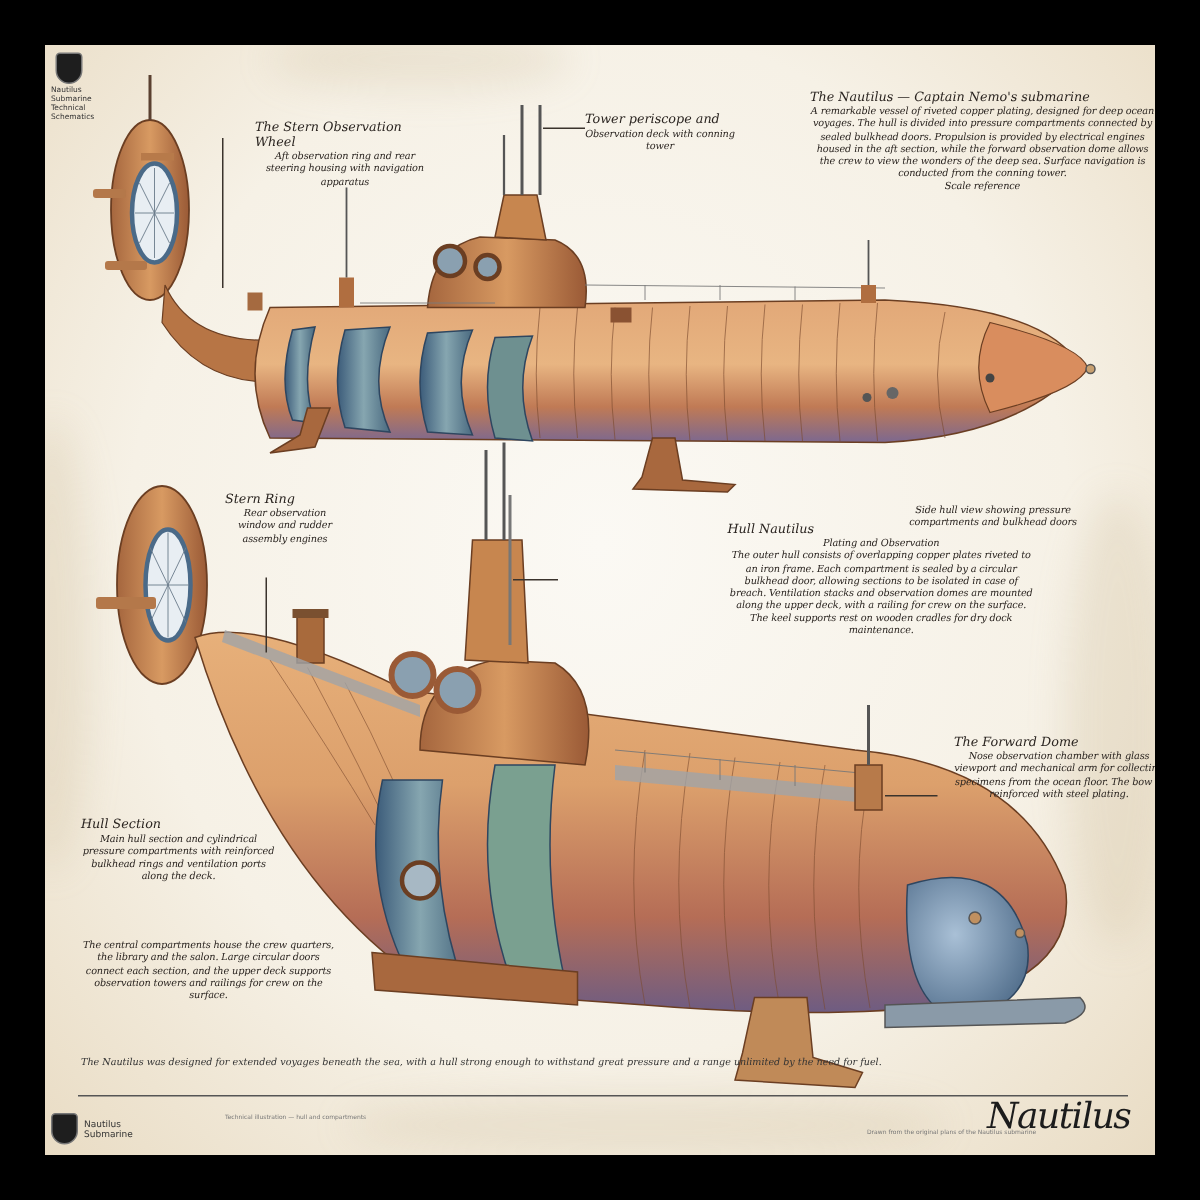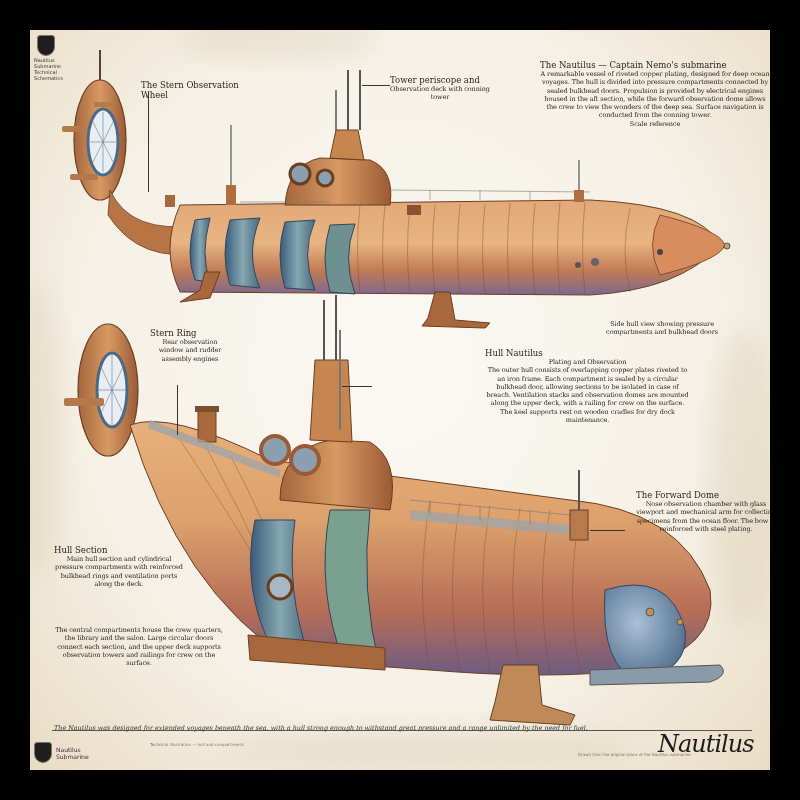--- a/index.html
+++ b/index.html
@@ -5,26 +5,26 @@
   html, body { margin: 0; padding: 0; }
   body { width: 800px; height: 800px; background: #000; overflow: hidden; font-family: "DejaVu Serif", serif; }
   .sheet {
     position: absolute; left: 30px; top: 30px; width: 740px; height: 740px;
     background: radial-gradient(ellipse at 50% 45%, #fbf9f4 0%, #f6f1e6 60%, #e9dcc4 100%);
     overflow: hidden;
   }
   .stain { position: absolute; border-radius: 50%; background: rgba(190,165,120,0.18); filter: blur(12px); }
   .crest { position: absolute; width: 16px; height: 19px; background: #1e1e1e; border-radius: 3px 3px 9px 9px; border: 1px solid #777; }
   .crest-text { position: absolute; font-size: 5px; line-height: 6px; color: #333; font-family: "DejaVu Sans", sans-serif; }
-  .note { position: absolute; font-family: "DejaVu Serif", serif; color: #2a2420; }
+  .note { position: absolute; font-family: "DejaVu Serif", serif; color: #2a2420; font-style: italic; }
   .note .t { font-size: 8.5px; line-height: 10px; }
   .note .b { font-size: 6.5px; line-height: 8.3px; letter-spacing: -0.1px; text-align: center; }
   .leader { position: absolute; background: #3a332c; }
   .footer-rule { position: absolute; left: 22px; top: 700px; width: 700px; height: 1px; background: #555; }
-  .footer-text { position: absolute; left: 24px; top: 674px; width: 700px; font-size: 6.4px; line-height: 8px; color: #333; font-style: italic; margin-top: 20px; }
+  .footer-text { position: absolute; left: 24px; top: 674px; width: 700px; font-size: 6.4px; line-height: 8px; color: #333; font-style: italic; }
   .footer-small { position: absolute; font-size: 4px; color: #777; font-family: "DejaVu Sans", sans-serif; }
   .signature { position: absolute; left: 628px; top: 700px; font-family: "DejaVu Serif", serif; font-style: italic; font-size: 24px; color: #1c1c1c; letter-spacing: -1px; }
   svg { position: absolute; left: 0; top: 0; }
 </style>
 </head>
 <body>
 
 <div class="sheet">
   <div class="stain" style="left:150px;top:-10px;width:200px;height:40px;"></div>
   <div class="stain" style="left:680px;top:300px;width:70px;height:300px;"></div>
@@ -205,37 +205,38 @@
       <path d="M473 635 L508 635 L512 675 L545 685 L540 695 L460 690 L465 672 Z" fill="#c08a58" stroke="#6b3e22"></path>
     </g>
   </svg>
 
   <div class="leader" style="left:118px;top:62px;width:1px;height:100px;"></div>
   <div class="leader" style="left:332px;top:55px;width:28px;height:1px;"></div>
   <div class="leader" style="left:147px;top:355px;width:1px;height:50px;"></div>
   <div class="leader" style="left:312px;top:356px;width:30px;height:1px;"></div>
   <div class="leader" style="left:560px;top:500px;width:35px;height:1px;"></div>
 
-  <div class="note" style="left:111px;top:50px;width:120px;">
+  <div class="note" style="left:140px;top:50px;width:120px;">
     <div class="t">The Stern Observation Wheel</div>
+    <div class="b">Aft observation ring and rear steering housing with navigation apparatus</div>
   </div>
   <div class="note" style="left:360px;top:45px;width:100px;">
     <div class="t">Tower periscope and</div>
     <div class="b">Observation deck with conning tower</div>
   </div>
   <div class="note" style="left:510px;top:30px;width:230px;">
     <div class="t">The Nautilus — Captain Nemo's submarine</div>
     <div class="b">A remarkable vessel of riveted copper plating, designed for deep ocean voyages. The hull is divided into pressure compartments connected by sealed bulkhead doors. Propulsion is provided by electrical engines housed in the aft section, while the forward observation dome allows the crew to view the wonders of the deep sea. Surface navigation is conducted from the conning tower.</div>
     <div class="b">Scale reference</div>
   </div>
   <div class="note" style="left:120px;top:298px;width:80px;">
     <div class="t">Stern Ring</div>
     <div class="b">Rear observation window and rudder assembly engines</div>
   </div>
-  <div class="note" style="left:562px;top:290px;width:140px;">
+  <div class="note" style="left:562px;top:306px;width:140px;">
     <div class="b">Side hull view showing pressure compartments and bulkhead doors</div>
   </div>
   <div class="note" style="left:455px;top:318px;width:205px;">
     <div class="t">Hull Nautilus</div>
     <div class="b">Plating and Observation</div>
     <div class="b">The outer hull consists of overlapping copper plates riveted to an iron frame. Each compartment is sealed by a circular bulkhead door, allowing sections to be isolated in case of breach. Ventilation stacks and observation domes are mounted along the upper deck, with a railing for crew on the surface. The keel supports rest on wooden cradles for dry dock maintenance.</div>
   </div>
   <div class="note" style="left:570px;top:460px;width:140px;margin-left:36px;">
     <div class="t">The Forward Dome</div>
     <div class="b">Nose observation chamber with glass viewport and mechanical arm for collecting specimens from the ocean floor. The bow is reinforced with steel plating.</div>

